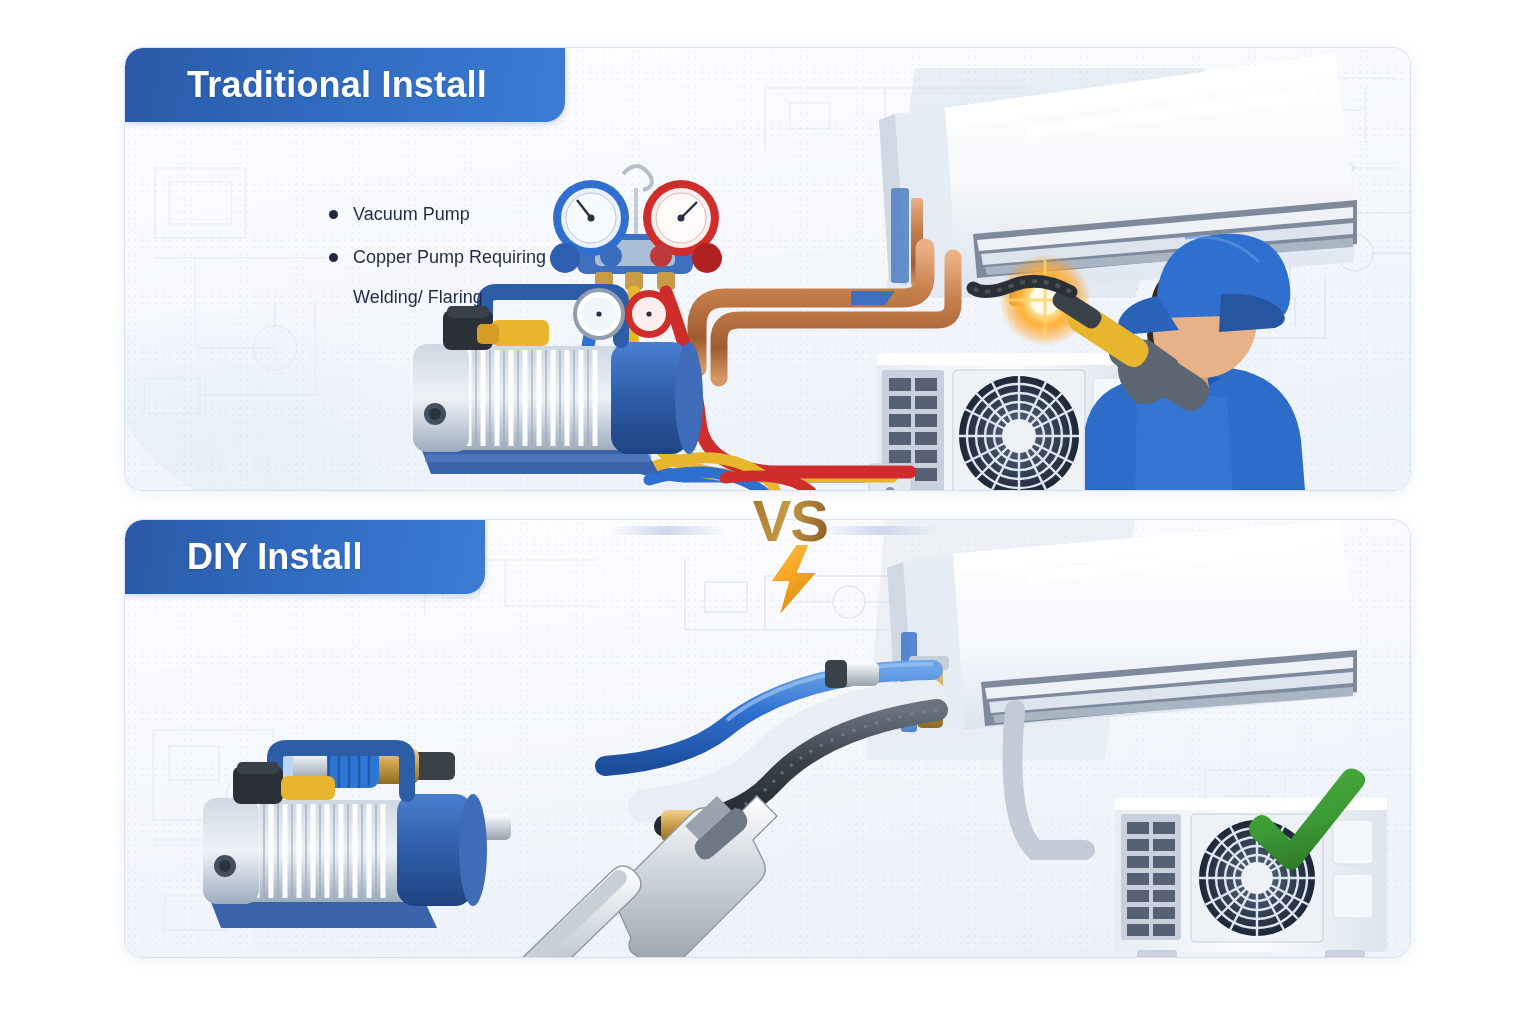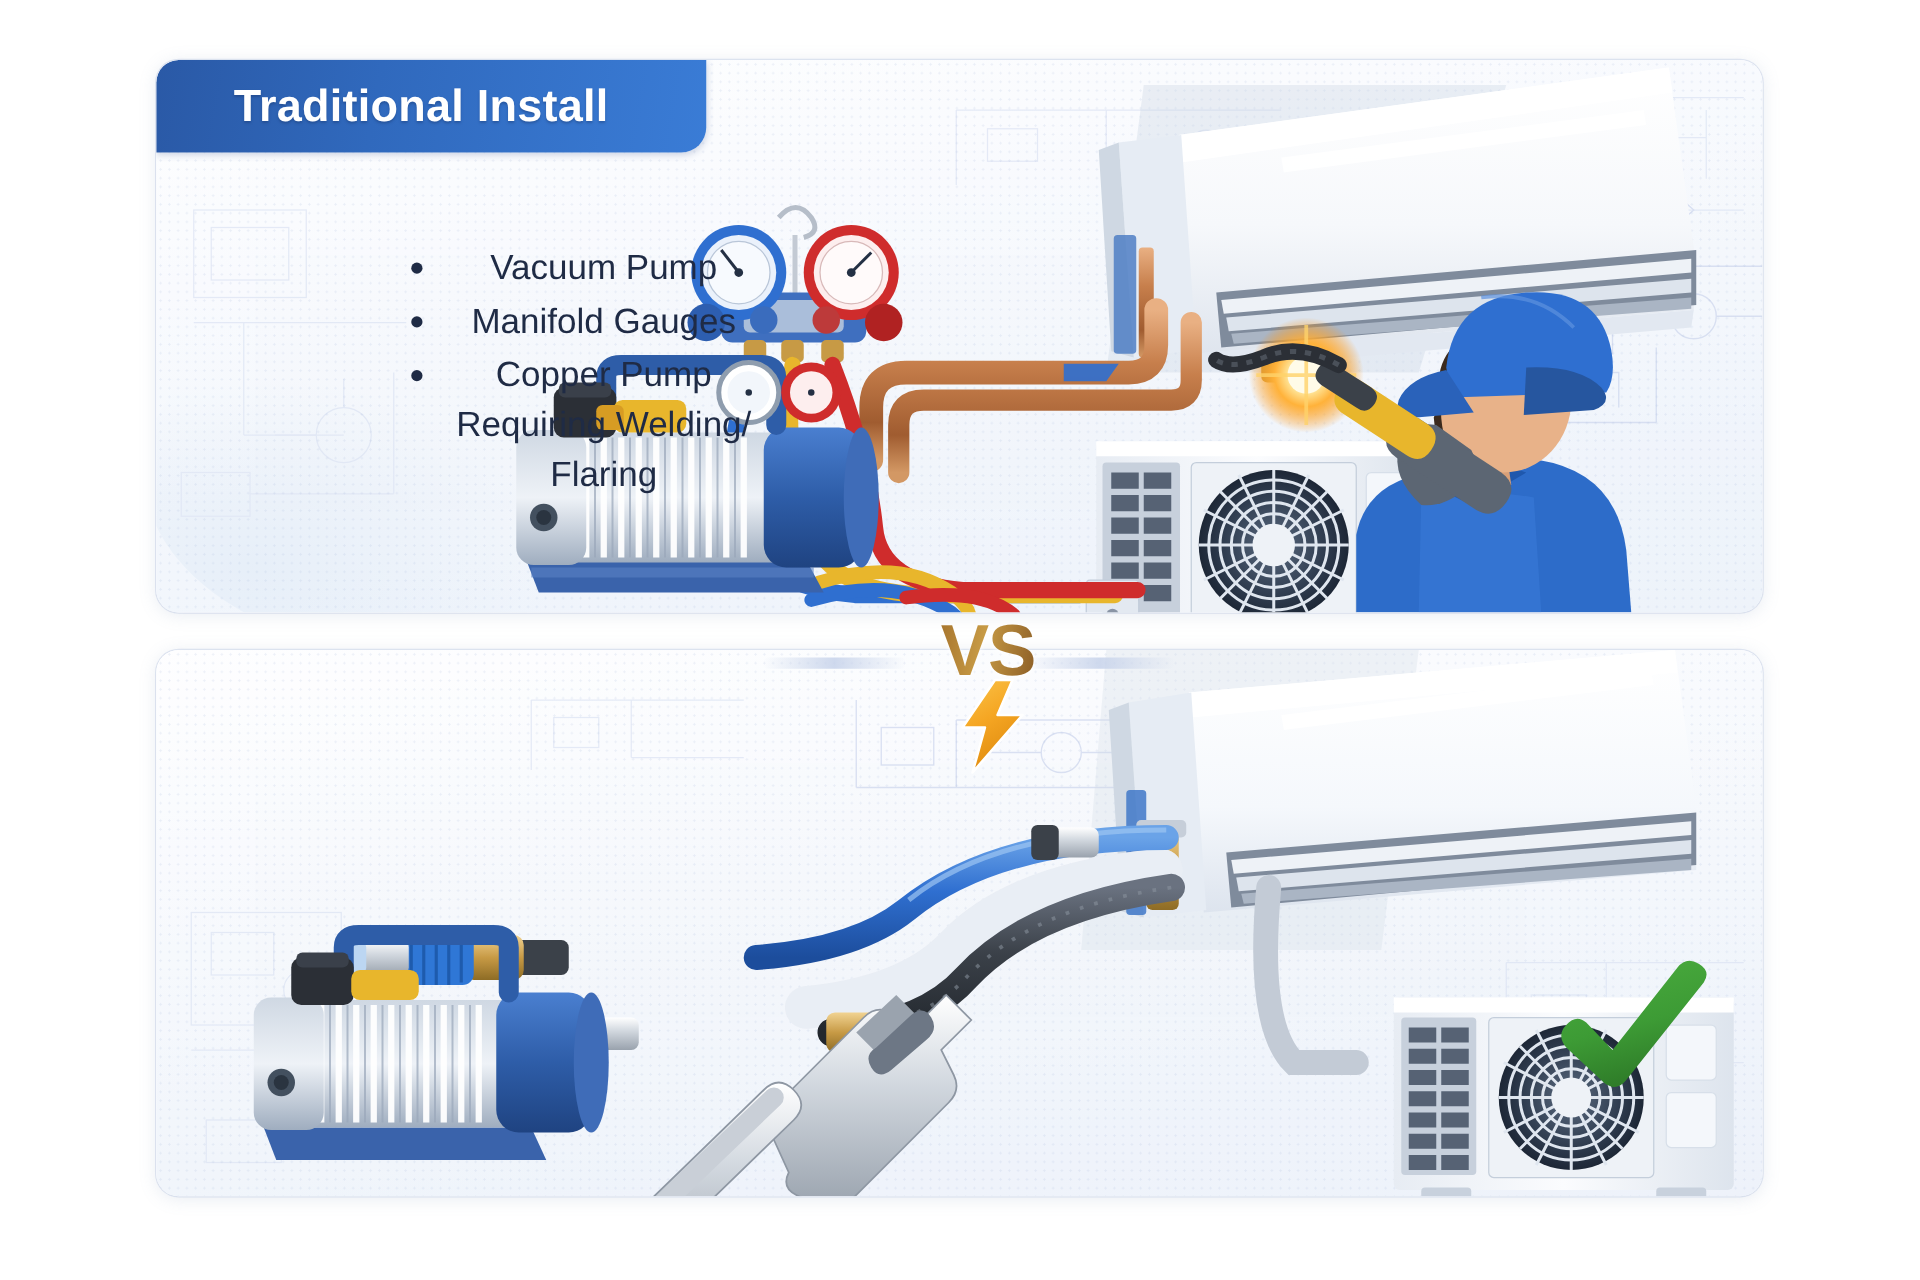--- a/index.html
+++ b/index.html
@@ -78,24 +78,23 @@
     position: absolute;
     z-index: 15;
     list-style: none;
     color: #1e2a44;
   }
   #bullets-traditional { left: 198px; top: 146px; width: 290px; }
 
   .bullets li {
     position: relative;
     padding-left: 30px;
-    font-size: 28px;
+    font-size: 18px;
     line-height: 40px;
     color: #1f2b45;
-    text-align: center;
   }
   #bullets-traditional li { margin-bottom: 3px; }
   .bullets li::before {
     content: "";
     position: absolute;
     left: 6px; top: 16px;
     width: 9px; height: 9px;
     border-radius: 50%;
     background: #1f2b45;
   }
@@ -418,21 +417,20 @@
         <path d="M946 244 q-32 -18 -60 -6 q-26 10 -38 2" fill="none" stroke="#4a5059" stroke-width="4" stroke-dasharray="5 7"></path>
       </g>
     </svg>
 
     <div class="badge" id="badge-traditional">
       <span class="badge-text">Traditional Install</span>
     </div>
 
     <ul class="bullets" id="bullets-traditional">
       <li>Vacuum Pump</li>
-      <li>Manifold Gauges</li>
       <li>Copper Pump Requiring Welding/ Flaring</li>
     </ul>
   </div>
 
   <div class="panel" id="panel-diy">
 
     <svg class="blueprint" viewBox="0 0 1285 437" preserveAspectRatio="none">
       <defs>
         <linearGradient id="diyBg" x1="0" y1="0" x2="0.3" y2="1">
           <stop offset="0" stop-color="#ffffff"></stop>
@@ -631,20 +629,23 @@
         <circle cx="100" cy="346" r="6" fill="#2a3440"></circle>
         <rect x="272" y="274" width="76" height="112" rx="18" fill="url(#pumpBlue)"></rect>
         <ellipse cx="348" cy="330" rx="14" ry="56" fill="#3f6cb8"></ellipse>
         <path d="M150 274 L150 238 Q150 228 162 228 L270 228 Q282 228 282 238 L282 274" fill="none" stroke="#2e5da8" stroke-width="16" stroke-linecap="round"></path>
         <rect x="108" y="246" width="50" height="38" rx="8" fill="#2b2f36"></rect>
         <rect x="112" y="242" width="42" height="12" rx="5" fill="#3a404a"></rect>
         <rect x="156" y="256" width="54" height="24" rx="7" fill="#e8b62c"></rect>
       </g>
     </svg>
 
+    <div class="badge" id="badge-diy">
+      <span class="badge-text">DIY Install</span>
+    </div>
 
   </div>
 
   <div class="divider-streak" id="streak-left"></div>
   <div class="divider-streak" id="streak-right"></div>
 
   <div id="vs-badge">
     <div id="vs-text">VS</div>
     <svg id="vs-bolt" width="66" height="78" viewBox="0 0 66 78">
       <defs>

